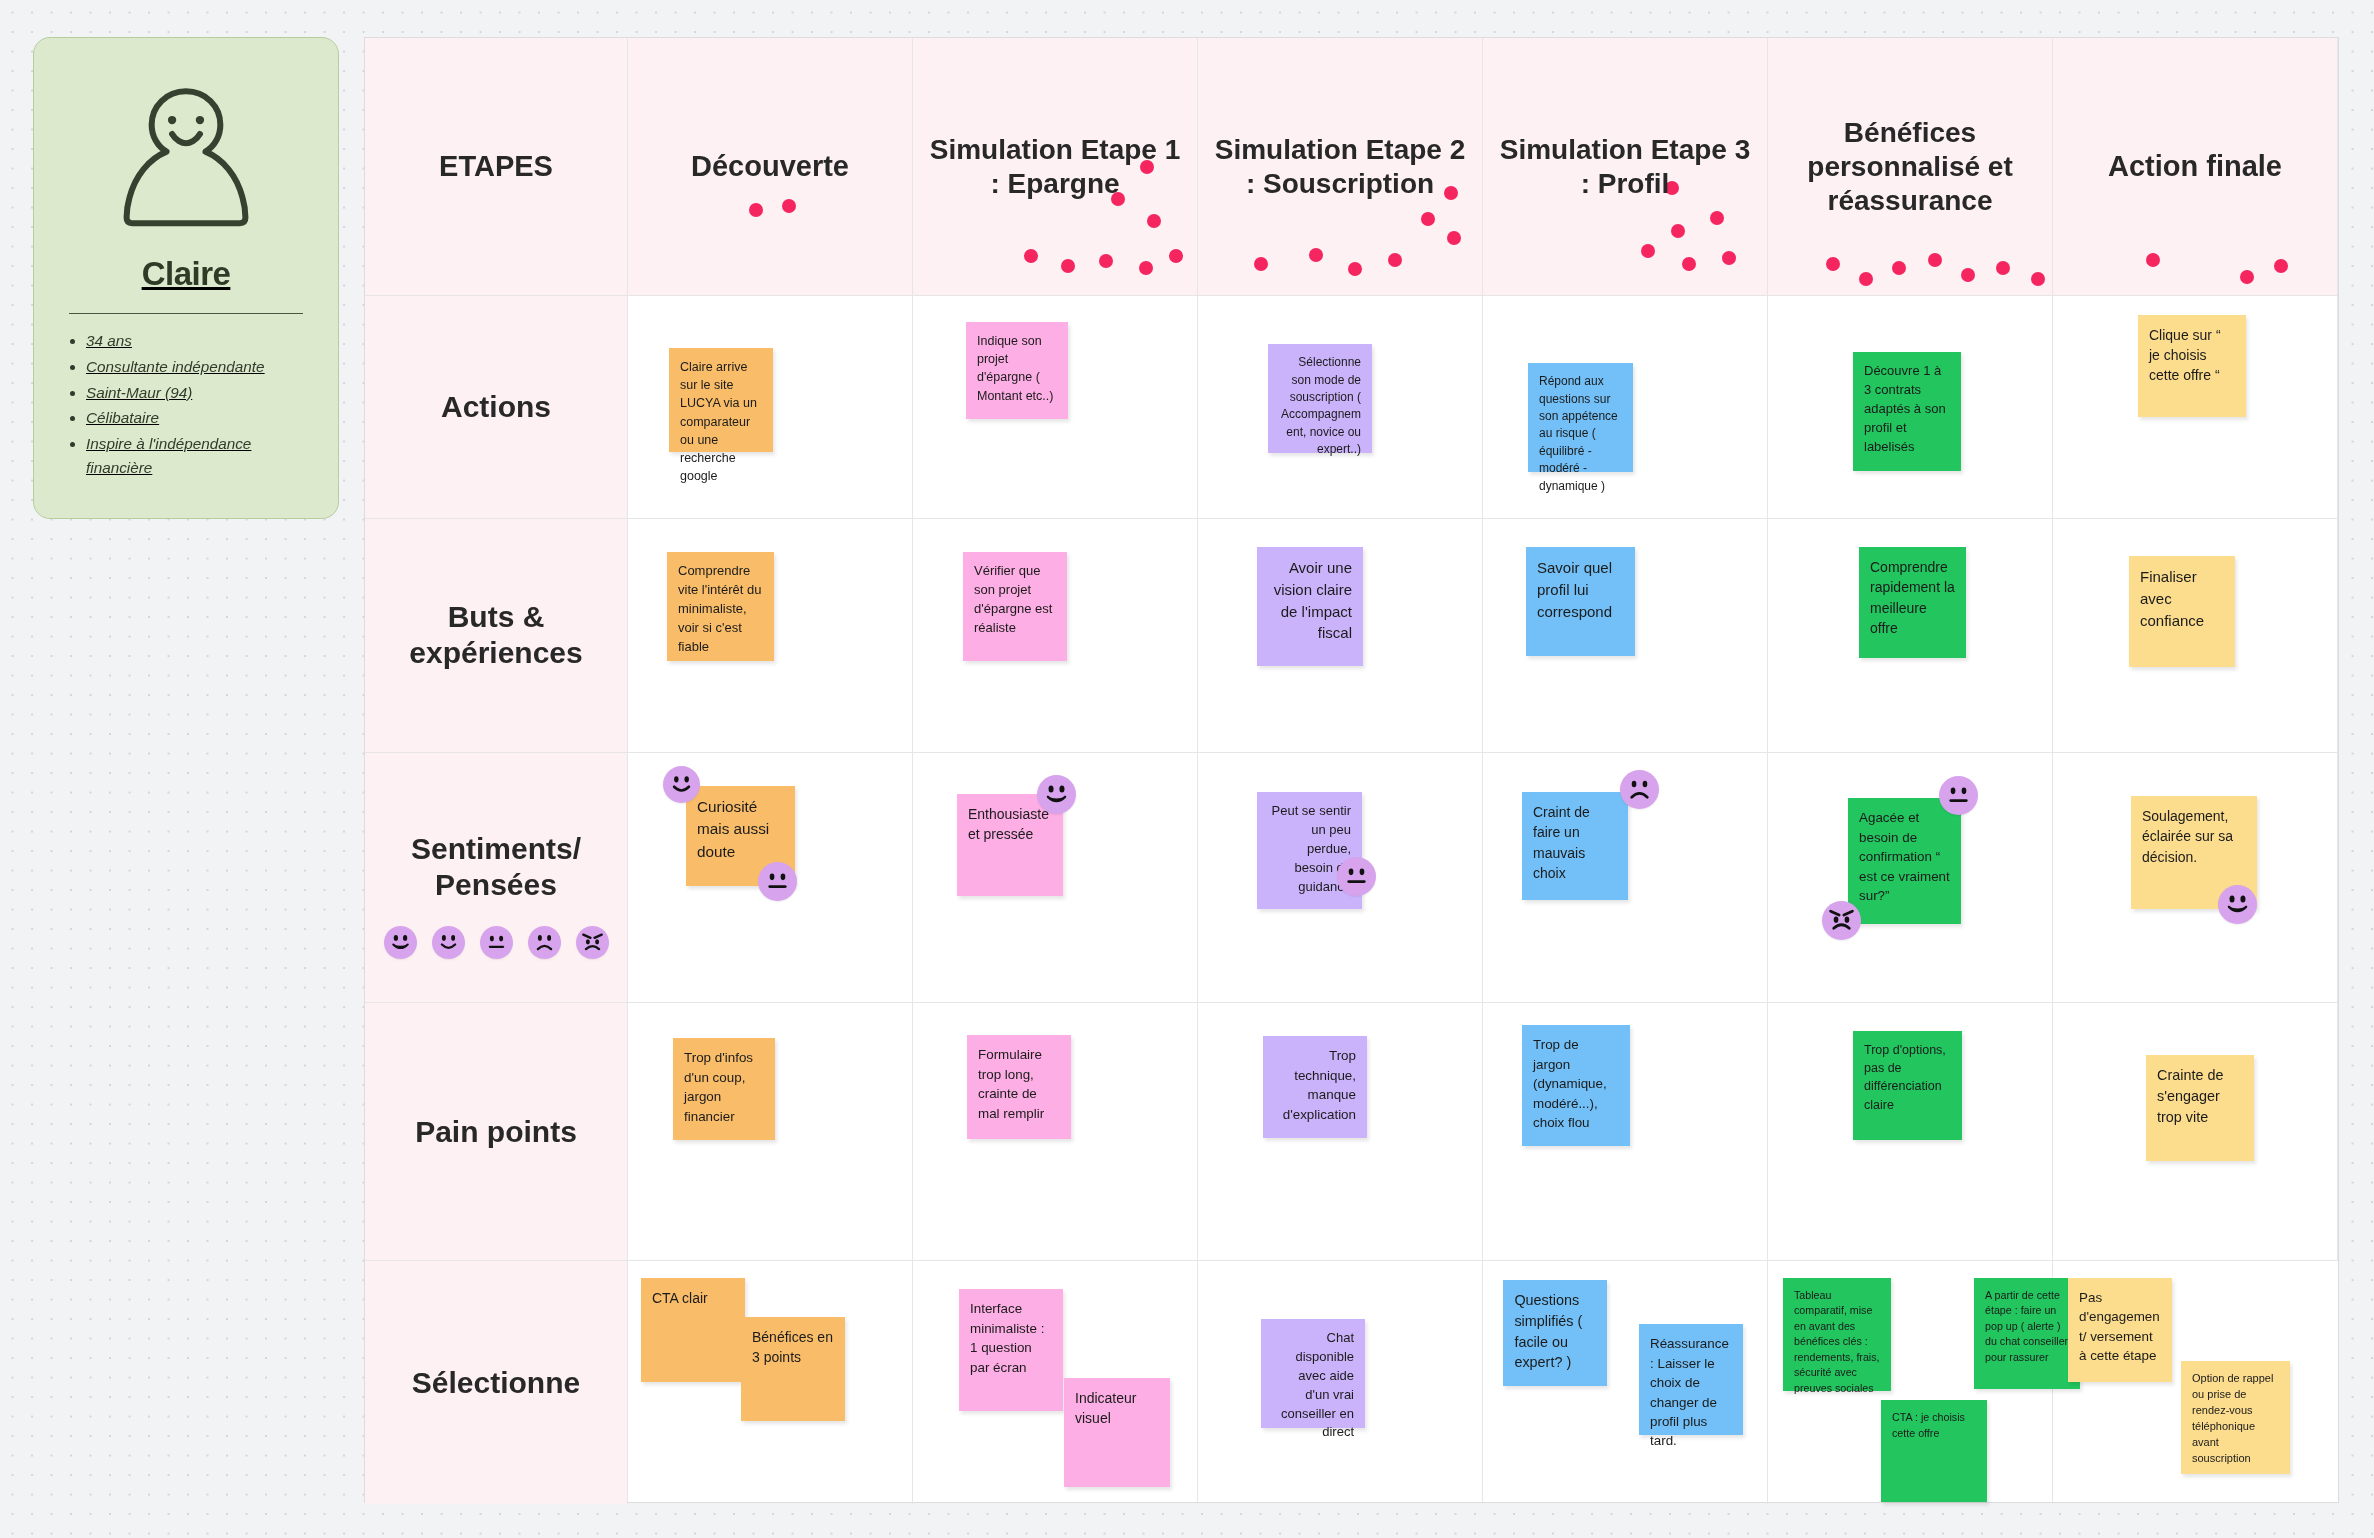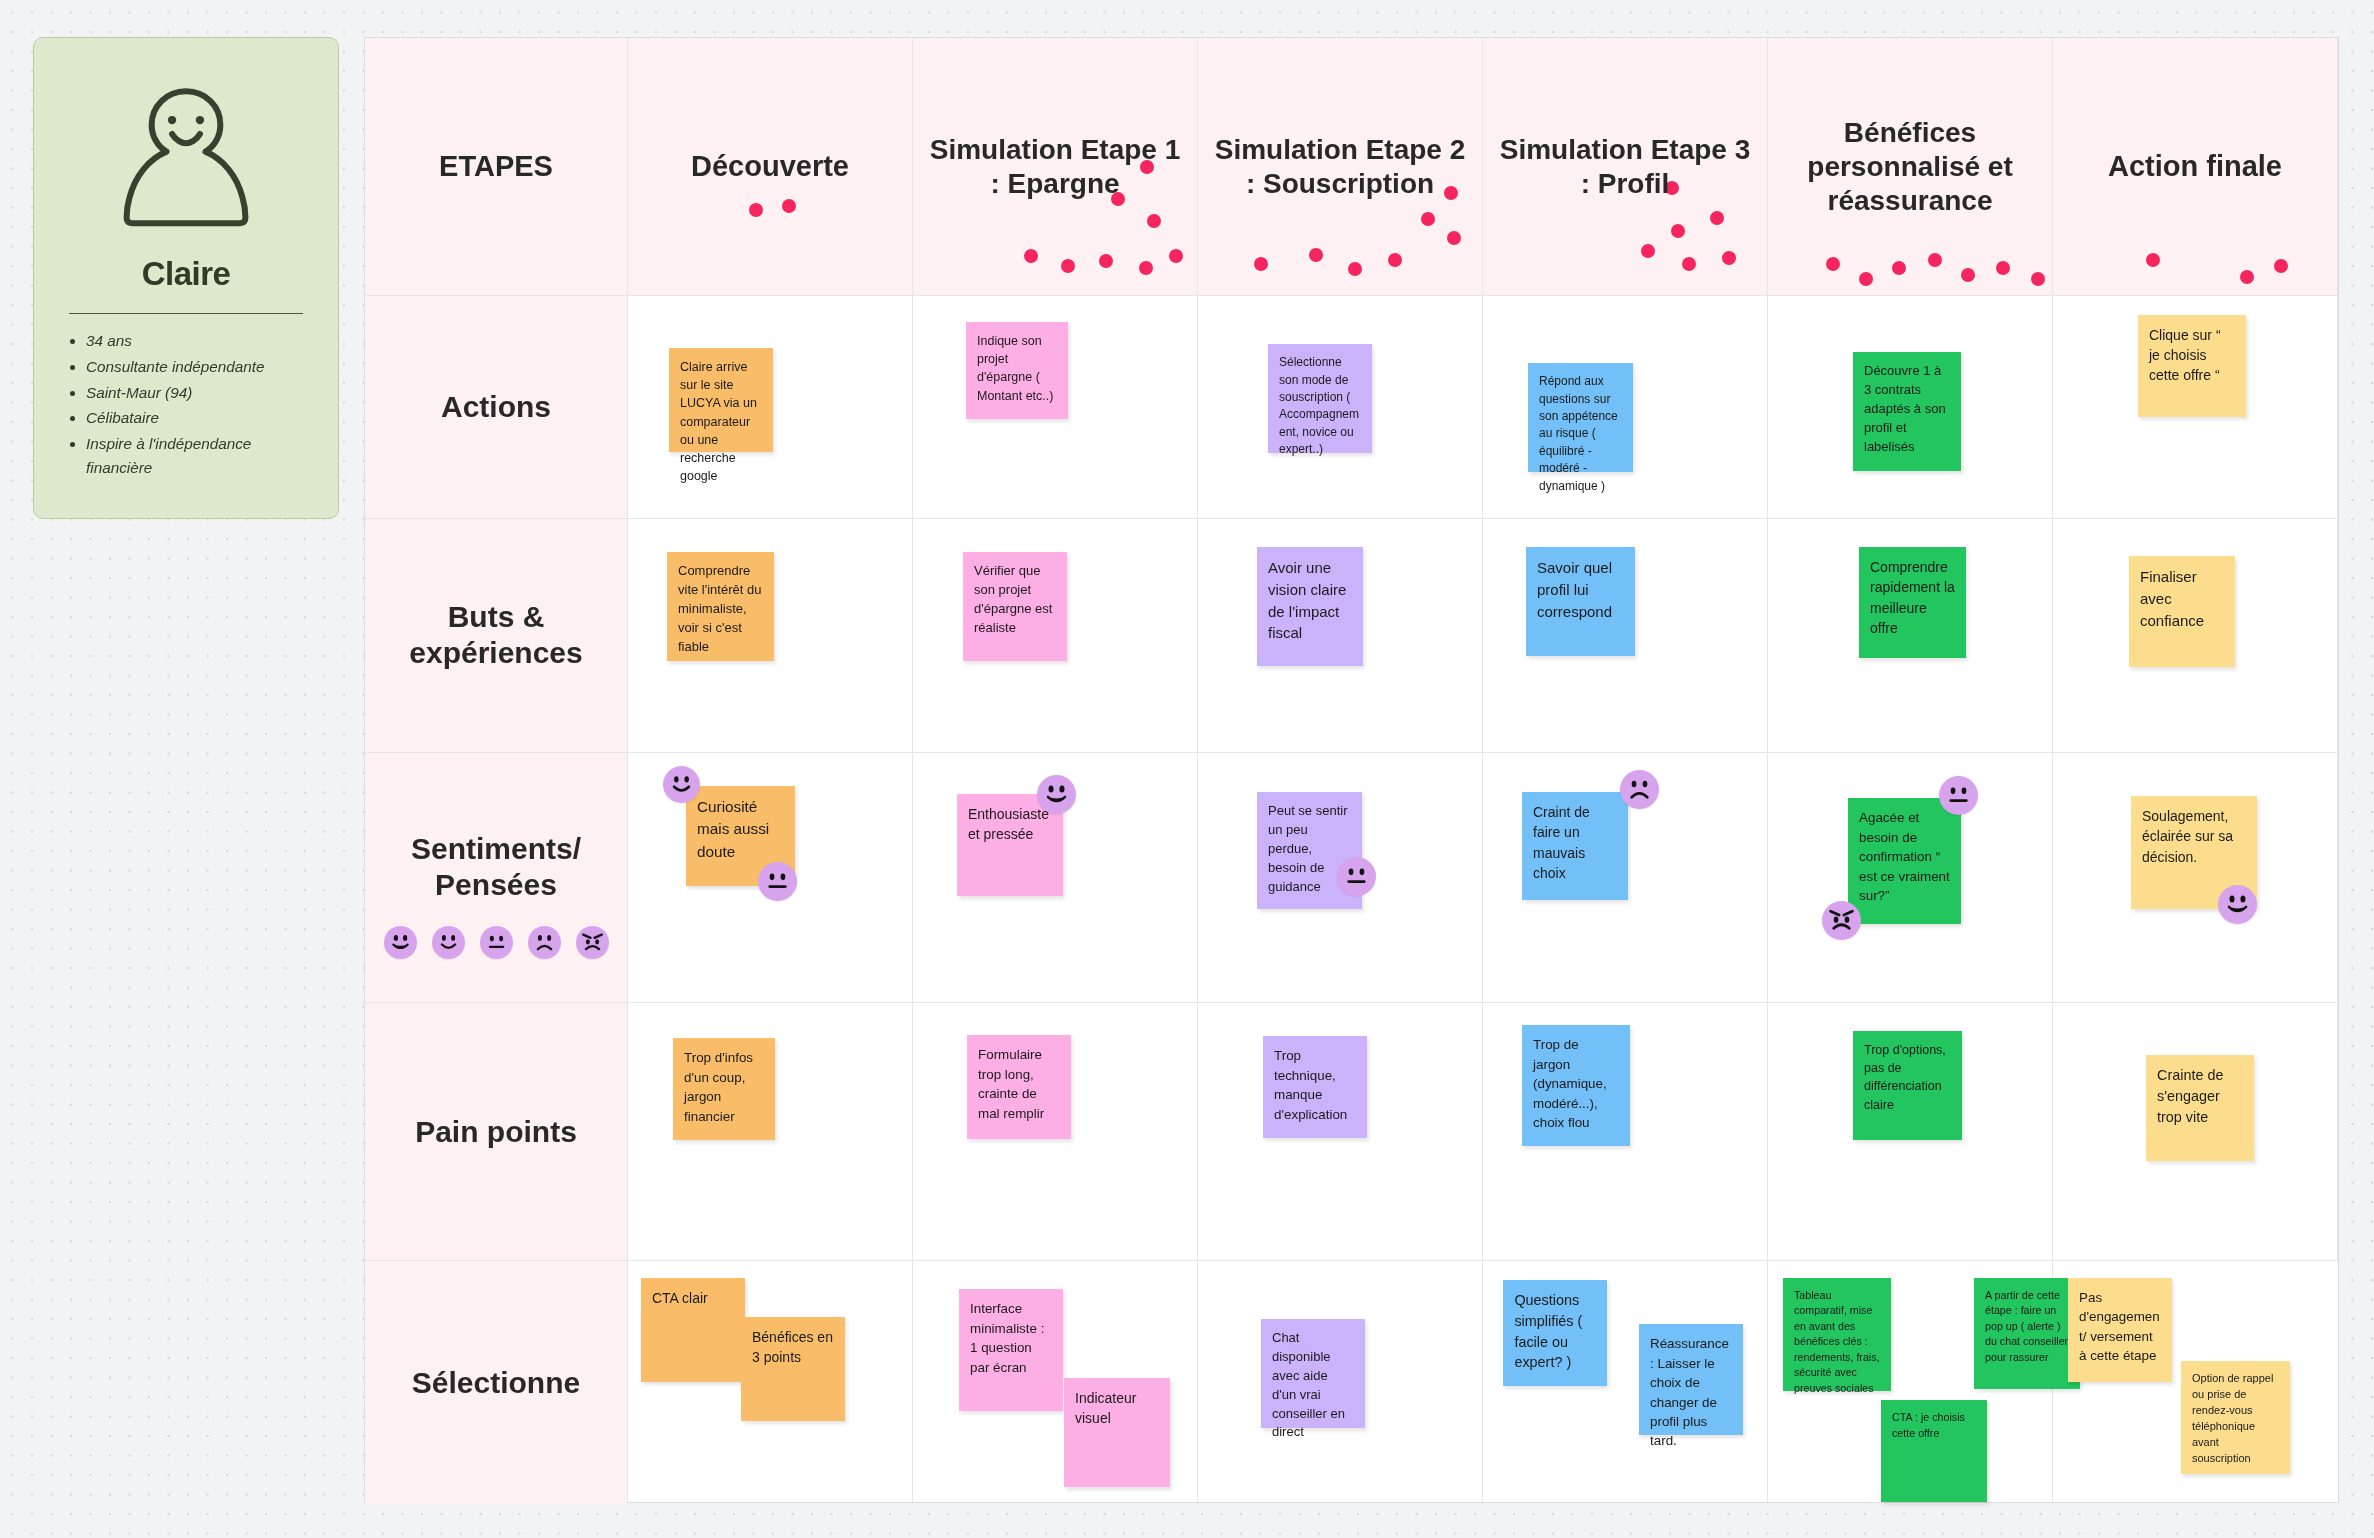--- a/index.html
+++ b/index.html
@@ -20,22 +20,23 @@
     background-position: 2.8px 2.8px;
   }
 
   
   #persona {
     position: absolute;
     left: 33px; top: 37px;
     width: 306px; height: 482px;
     background: #dde9cd;
     border: 0.9px solid #b7cda0;
-    border-radius: 10px;
+    border-radius: 17px;
     padding: 24px 28px 22px 28px;
+    text-decoration: underline;
   }
   #persona .avatar { display:flex; justify-content:center; margin-top: 20.4px; }
   #persona-name {
     text-align: center;
     font-size: 33px;
     font-weight: 700;
     color: #2f3a27;
     margin-top: 16.7px;
     letter-spacing: -0.5px;
   }
@@ -119,21 +120,21 @@
     position: absolute;
     padding: 10.2px 11px;
     color: #1b1b1b;
     line-height: 1.45;
     box-shadow: 1.9px 2.8px 3.7px rgba(0,0,0,0.10);
     white-space: pre-wrap;
     word-break: break-word;
   }
   .orange { background: #f9bd6a; }
   .pink   { background: #fdaee4; }
-  .purple { background: #cbb3fb; }
+  .purple { background: #cbb3fb; text-align: right; }
   .blue   { background: #72c0f7; }
   .green  { background: #22c55e; }
   .yellow { background: #fcdd8e; }
 
   
   .face {
     position: absolute;
     border-radius: 50%;
     background: #d7a3ec;
     z-index: 5;

